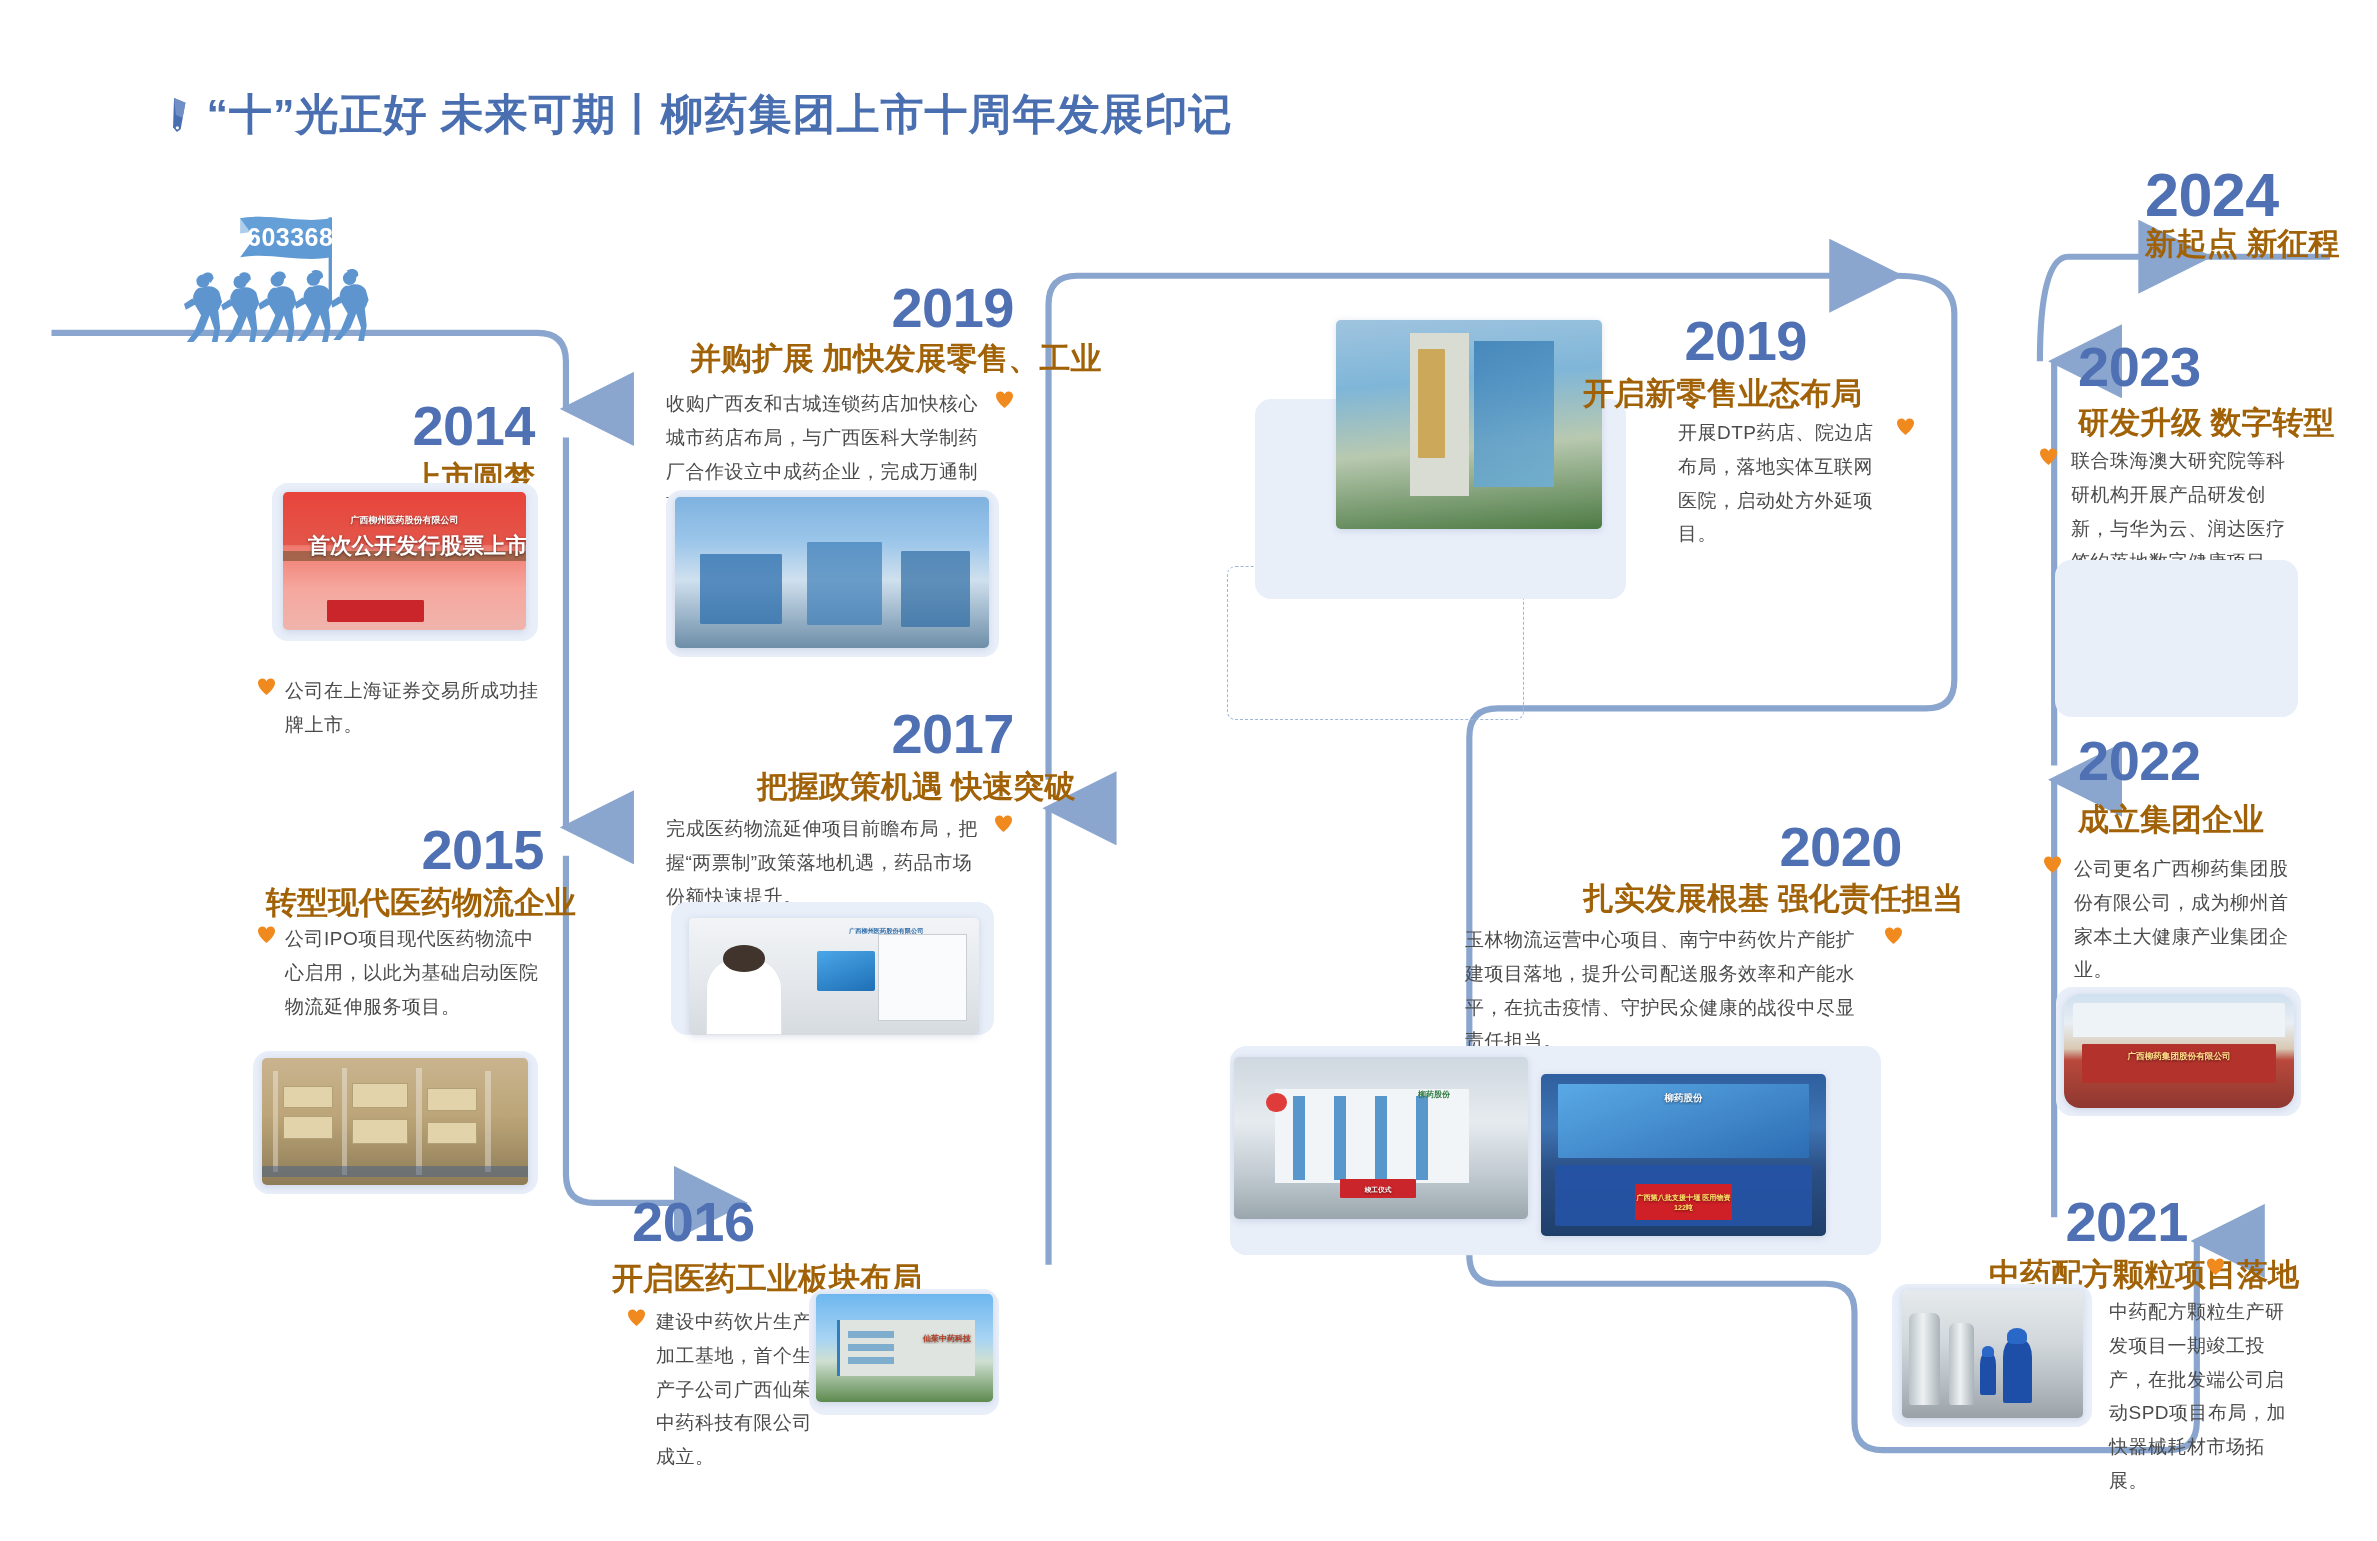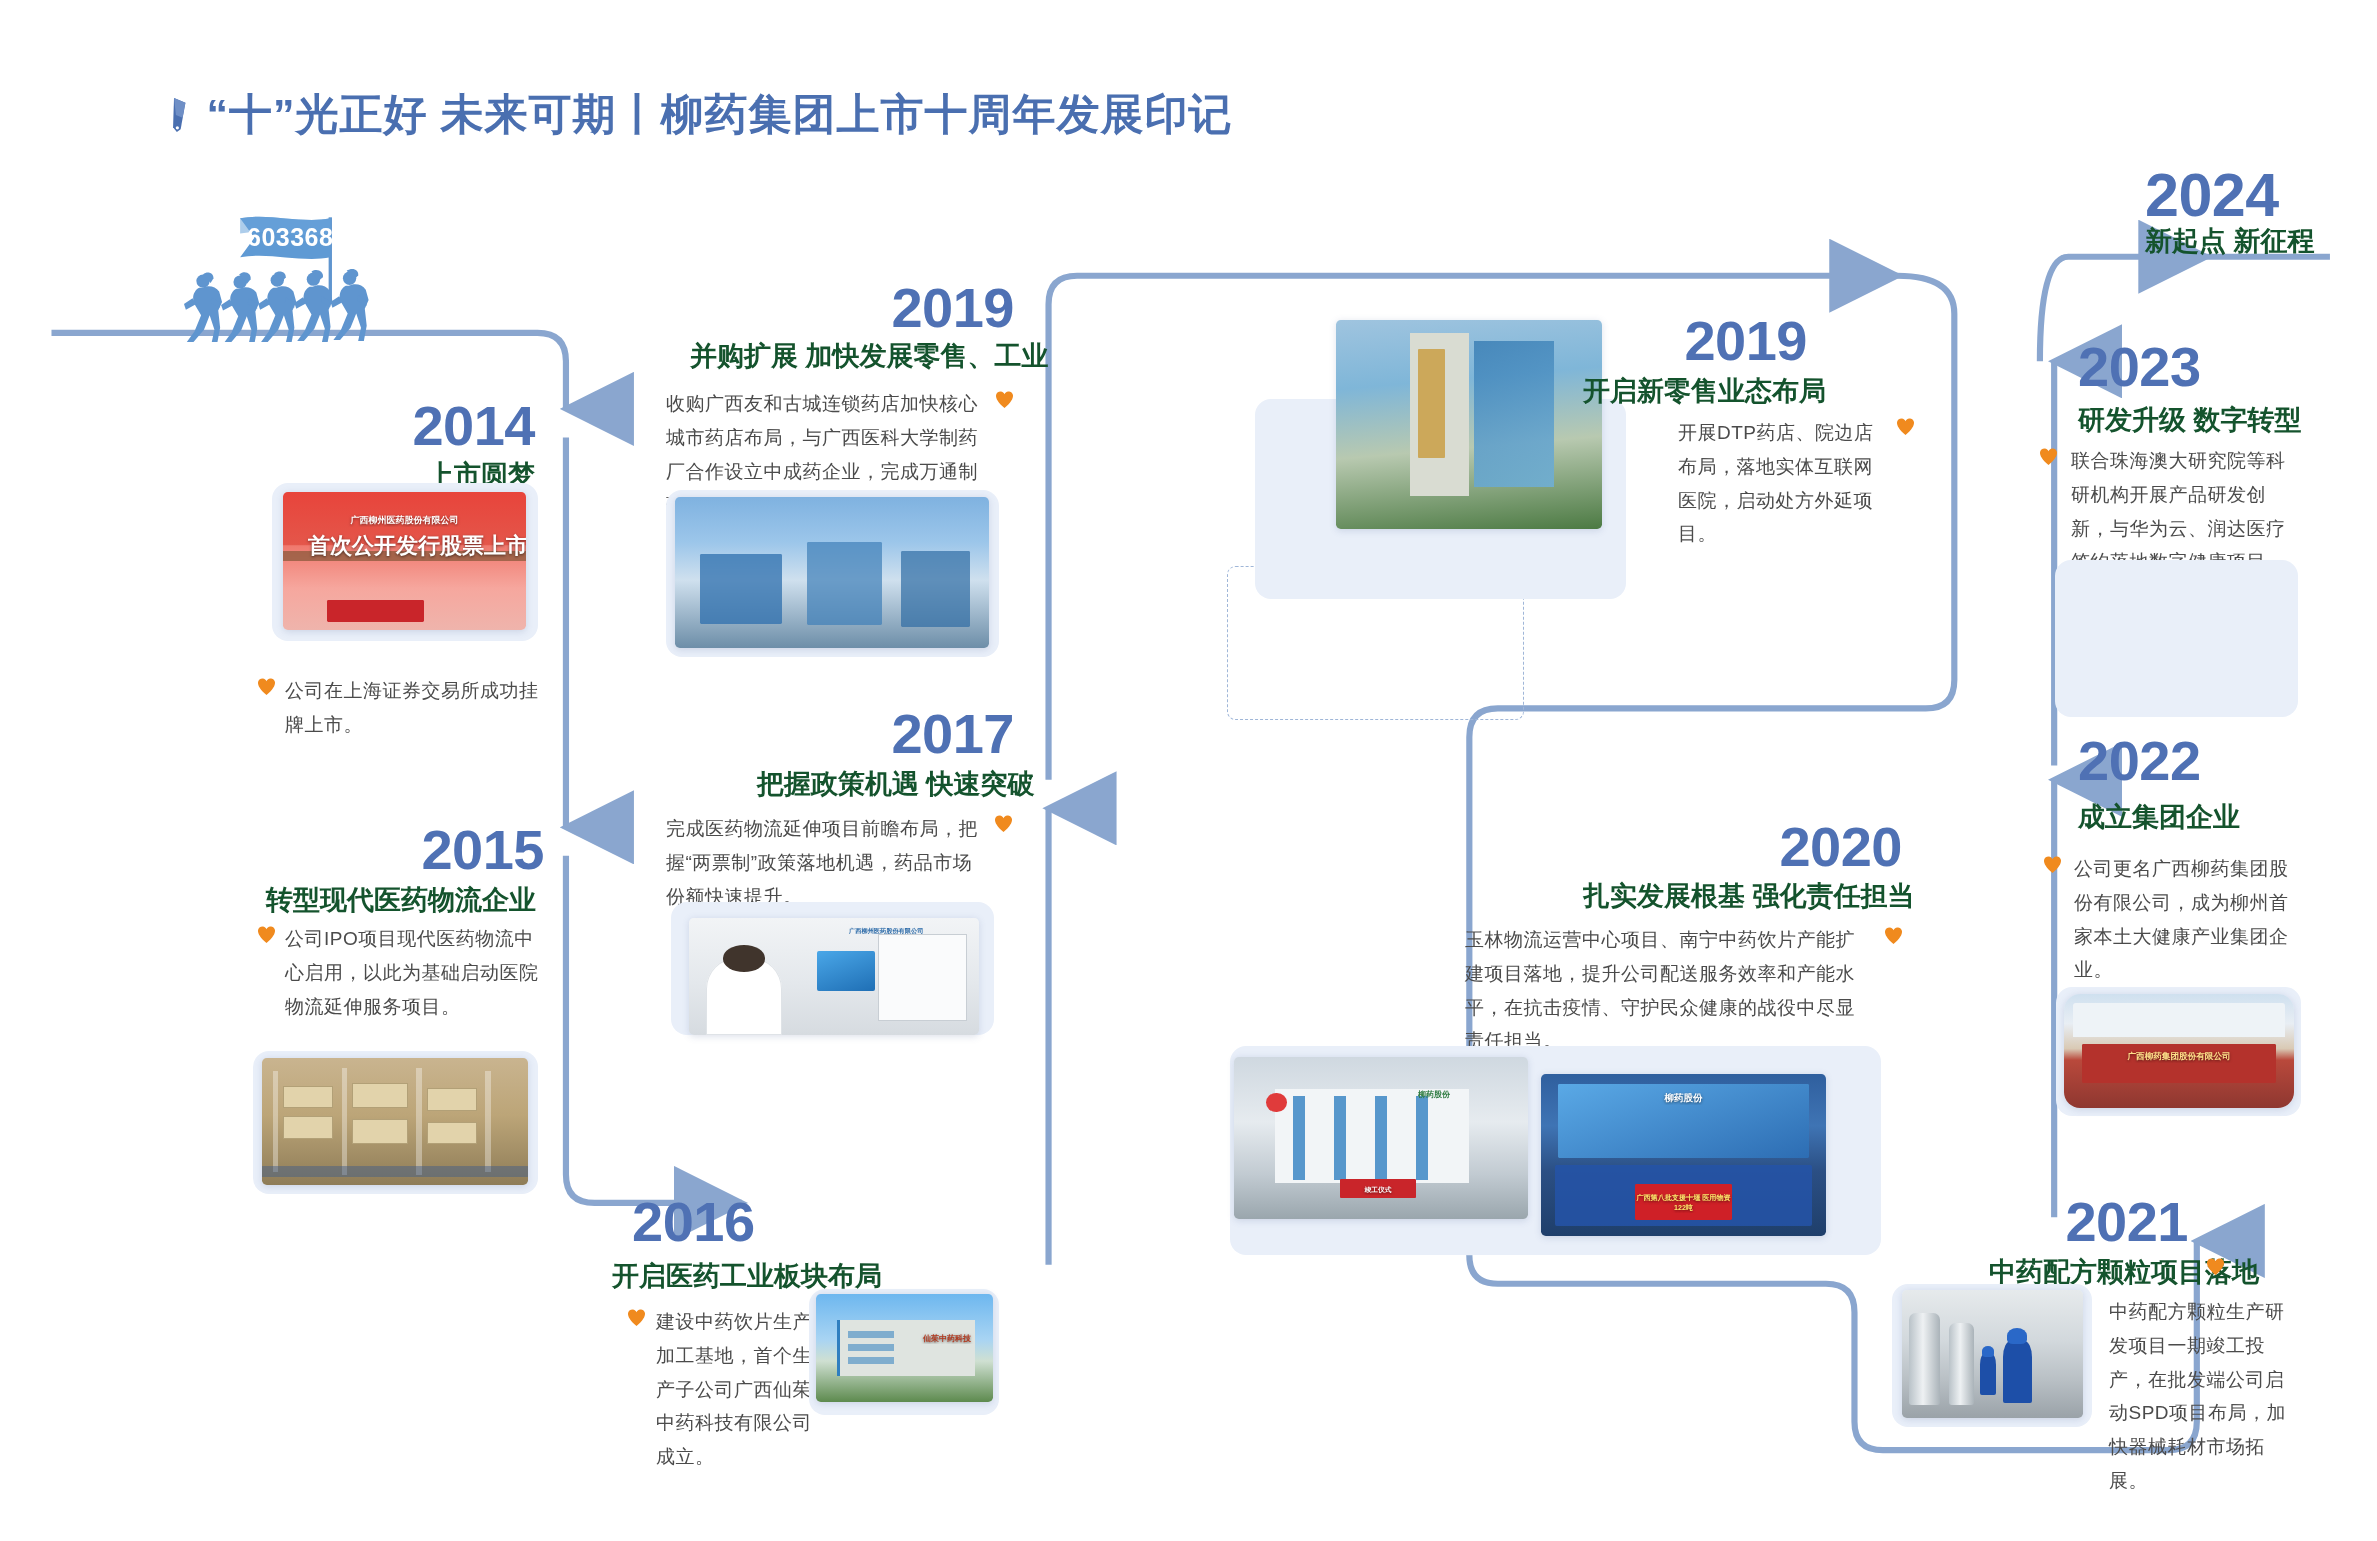--- a/index.html
+++ b/index.html
@@ -27,21 +27,21 @@
     position:absolute;left:247px;top:223px;
     font-size:25px;font-weight:700;color:#ffffff;letter-spacing:0.5px;
   }
 
   
   .year-num{
     position:absolute;font-size:56px;font-weight:700;color:#4f71b4;
     line-height:1;letter-spacing:-0.5px;white-space:nowrap;
   }
   .year-sub{
-    position:absolute;font-size:27px;font-weight:700;color:#14532d;
+    position:absolute;font-size:31px;font-weight:700;color:#a16207;
     line-height:1;white-space:nowrap;
   }
   .year-body{
     position:absolute;font-size:19px;color:#4b4b4b;line-height:1.78;
     letter-spacing:0.5px;text-align:justify;
   }
   .la{text-align:left;}
 
   .heart{position:absolute;width:19px;height:18px;}
 

